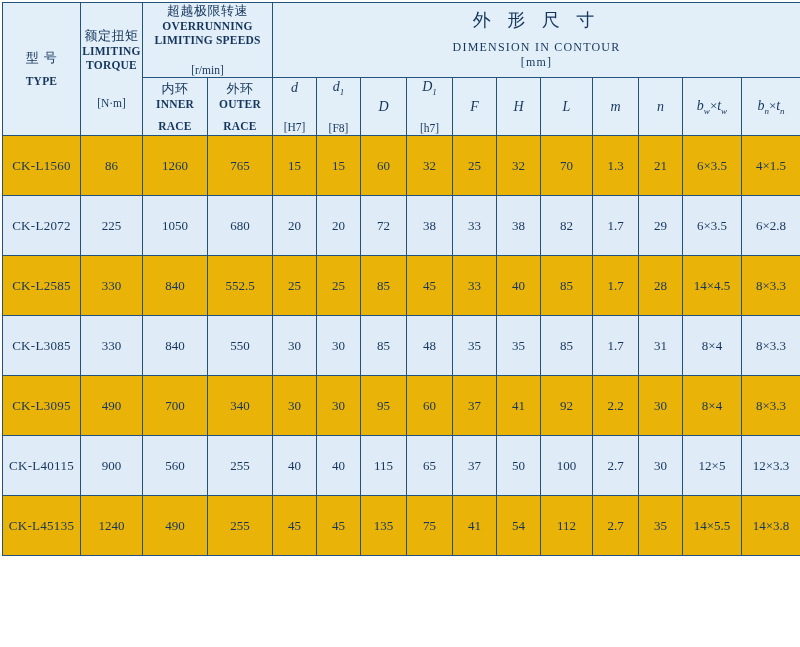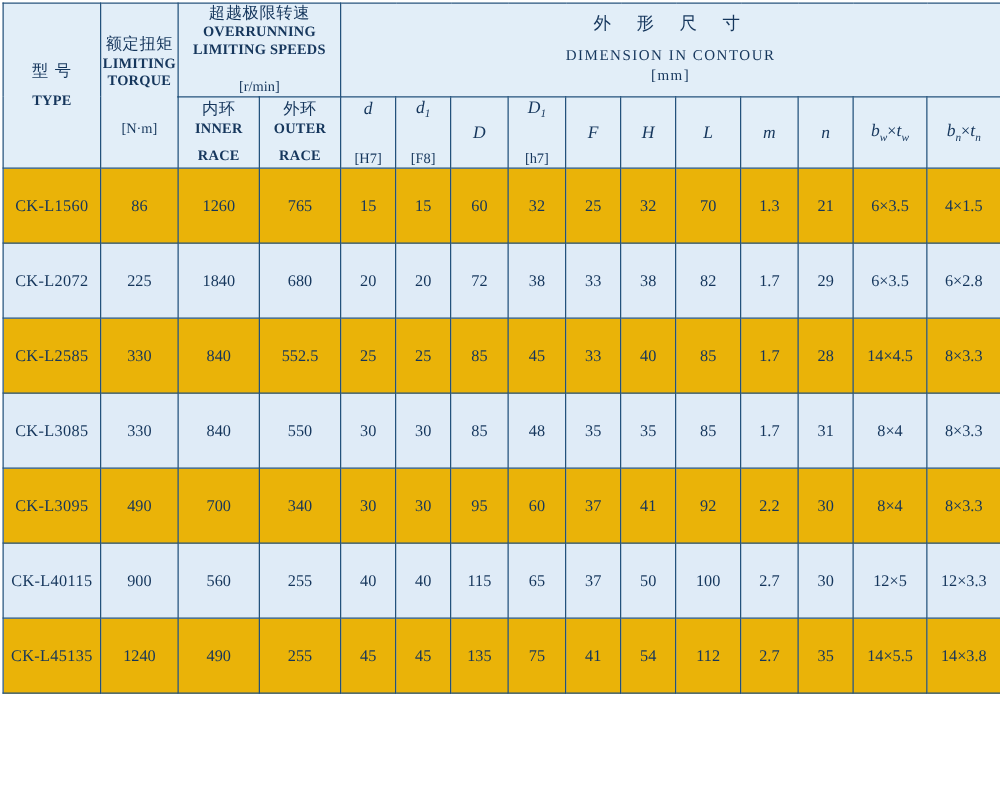--- a/index.html
+++ b/index.html
@@ -49,23 +49,23 @@
   .hd .en {
     font-size: 11.5px;
     letter-spacing: 0.2px;
     font-weight: bold;
   }
   .hd .unit {
     font-size: 11.5px;
     margin-top: 16px;
   }
   .hd .big {
-    font-size: 14px;
+    font-size: 18px;
     letter-spacing: 6px;
-    font-family: Liberation Mono, monospace;
+    font-family: Liberation Serif, serif;
   }
   .hd .big2 {
     font-size: 12px;
     letter-spacing: 1.2px;
   }
   .sym {
     font-style: italic;
     font-family: "Liberation Serif", serif;
     font-size: 14px;
   }
@@ -213,21 +213,21 @@
       <td class="cell">70</td>
       <td class="cell">1.3</td>
       <td class="cell">21</td>
       <td class="cell">6×3.5</td>
       <td class="cell">4×1.5</td>
 
     </tr>
     <tr class="band-b">
       <td class="cell type">CK-L2072</td>
       <td class="cell">225</td>
-      <td class="cell">1840</td>
+      <td class="cell">1050</td>
       <td class="cell">680</td>
       <td class="cell">20</td>
       <td class="cell">20</td>
       <td class="cell">72</td>
       <td class="cell">38</td>
       <td class="cell">33</td>
       <td class="cell">38</td>
       <td class="cell">82</td>
       <td class="cell">1.7</td>
       <td class="cell">29</td>

